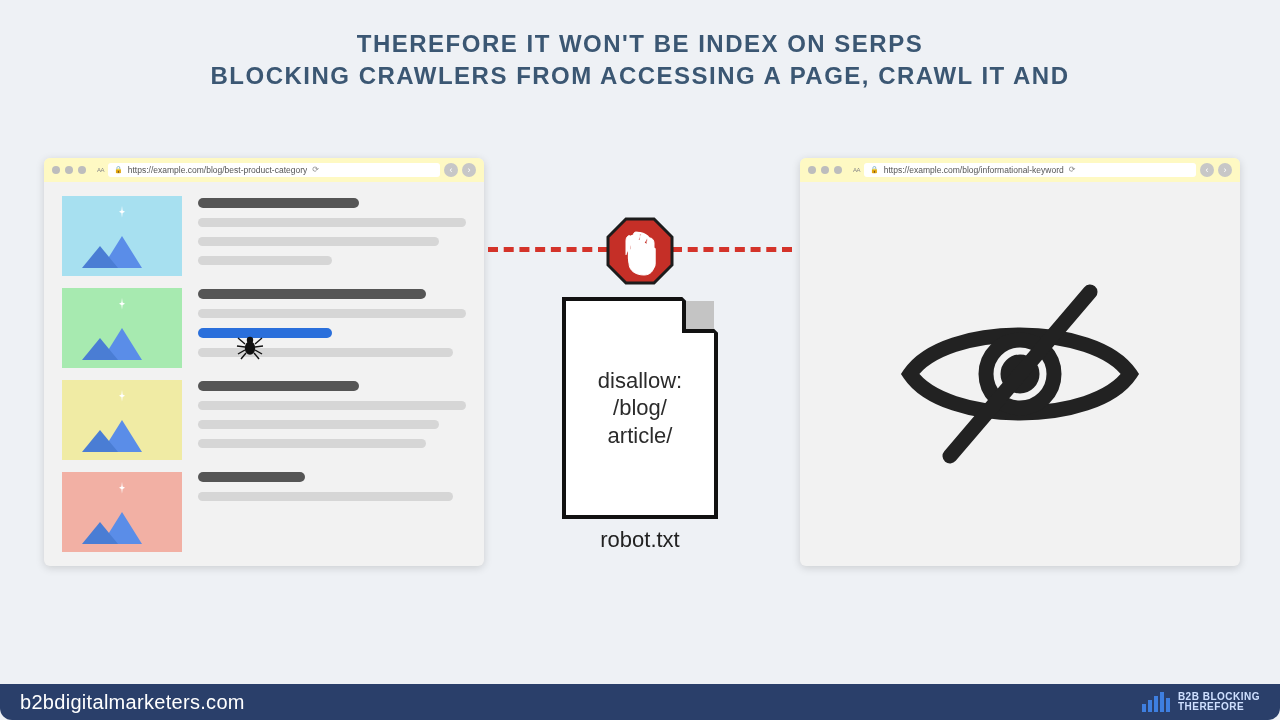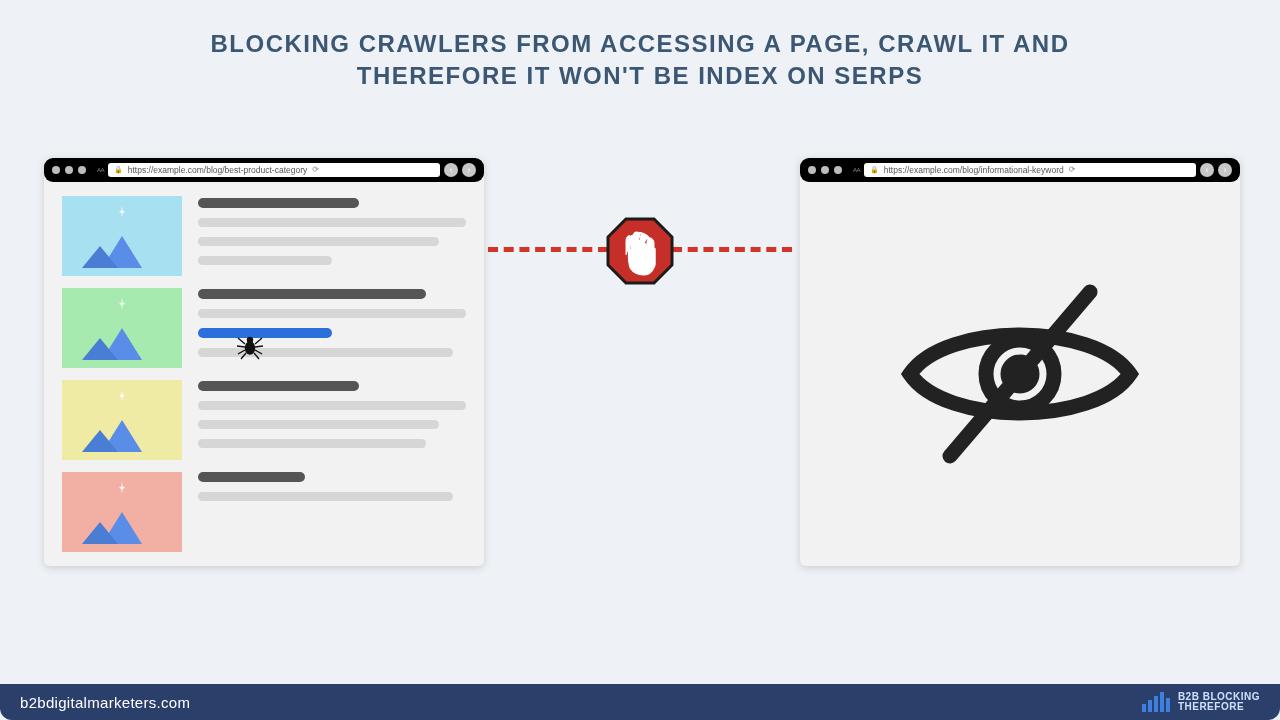--- a/index.html
+++ b/index.html
@@ -4,21 +4,21 @@
 <style>
 * { margin: 0; padding: 0; box-sizing: border-box; }
 body { width: 1280px; height: 720px; background: #eef1f5; font-family: -apple-system, BlinkMacSystemFont, "Segoe UI", Arial, sans-serif; position: relative; overflow: hidden; border-radius: 12px; }
 .title { text-align: center; color: #3b5773; font-size: 24px; font-weight: 600; letter-spacing: 1.5px; padding: 28px 40px 0; line-height: 1.35; }
 .main { position: relative; width: 100%; height: 580px; }
 
 
 .browser { position: absolute; width: 440px; height: 408px; background: #f2f2f2; border-radius: 6px; box-shadow: 0 2px 8px rgba(0,0,0,.15); overflow: hidden; }
 .browser.left { left: 44px; top: 65px; }
 .browser.right { right: 40px; top: 65px; }
-.chrome-bar { height: 24px; background: #000000; display: flex; align-items: center; padding: 0 8px; gap: 5px; border-radius: 9px; }
+.chrome-bar { height: 24px; background: #fef9c3; display: flex; align-items: center; padding: 0 8px; gap: 5px; }
 .dot { width: 8px; height: 8px; border-radius: 50%; background: #bdbdbd; }
 .addr-wrap { flex: 1; display: flex; align-items: center; gap: 4px; margin-left: 6px; }
 .aa { font-size: 6px; color: #888; letter-spacing: -0.5px; }
 .addr { flex: 1; height: 14px; background: #fff; border-radius: 3px; display: flex; align-items: center; padding: 0 6px; gap: 5px; }
 .lock { font-size: 7px; color: #666; }
 .url { font-size: 8.5px; color: #555; white-space: nowrap; overflow: hidden; }
 .reload { font-size: 8px; color: #888; }
 .nav-btn { width: 14px; height: 14px; border-radius: 50%; background: #c7c7c7; color: #fff; display: flex; align-items: center; justify-content: center; font-size: 9px; }
 
 .content { padding: 14px 18px; height: calc(100% - 24px); display: flex; gap: 16px; }
@@ -49,33 +49,33 @@
 .dash.r { right: 488px; width: 120px; }
 
 .file { position: absolute; left: 50%; top: 204px; transform: translateX(-50%); text-align: center; }
 .file-box { width: 156px; height: 222px; border: 4px solid #111; background: #fff; position: relative; display: flex; align-items: center; justify-content: center; padding: 12px; }
 .fold2 { position: absolute; top: 0; right: 0; width: 32px; height: 32px; border-left: 4px solid #111; border-bottom: 4px solid #111; background: #c4c4c4; }
 .corner-cover { position: absolute; top: -4px; right: -4px; width: 36px; height: 36px; background: #eef1f5; clip-path: polygon(0 0, 100% 0, 100% 100%); }
 .file-text { font-size: 22px; color: #2b2b2b; text-align: center; line-height: 1.25; }
 .file-label { font-size: 22px; color: #222; margin-top: 8px; }
 
 .footer { position: absolute; bottom: 0; left: 0; right: 0; height: 36px; background: #2a3f6a; display: flex; align-items: center; justify-content: space-between; padding: 0 20px; color: #fff; }
-.footer-site { font-size: 15px; letter-spacing: .3px; }
+.footer-site { font-size: 20px; letter-spacing: .3px; }
 .footer-logo { display: flex; align-items: center; gap: 8px; }
 .bars-logo { display: flex; align-items: flex-end; gap: 2px; }
 .bars-logo span { width: 4px; background: #3e7fe0; display: block; }
 .bars-logo span:nth-child(1){height:8px} .bars-logo span:nth-child(2){height:12px} .bars-logo span:nth-child(3){height:16px} .bars-logo span:nth-child(4){height:20px} .bars-logo span:nth-child(5){height:14px}
 .logo-text { font-size: 10px; line-height: 1.05; font-weight: 700; color: #cfe0ff; letter-spacing: .5px; }
 </style>
 </head>
 <body>
 
 <div class="title">
+  <div>THEREFORE IT WON'T BE INDEX ON SERPS</div>
   <div>BLOCKING CRAWLERS FROM ACCESSING A PAGE, CRAWL IT AND</div>
-  <div>THEREFORE IT WON'T BE INDEX ON SERPS</div>
 </div>
 
 <div class="main">
 
   <div class="browser left">
     <div class="chrome-bar">
       <div class="dot"></div>
       <div class="dot"></div>
       <div class="dot"></div>
       <div class="addr-wrap">
@@ -177,20 +177,32 @@
         <path d="M -3 -20 C 6 -20 12 -14 12 -6 L 12 10 L 8 10 L 8 -4 C 8 -6 6 -8 4 -8 L 4 10 L 0 10 L 0 -8 C 0 -10 -2 -12 -4 -12 L -4 10 L -8 10 L -8 -12 C -8 -14 -10 -16 -12 -16 L -12 8 C -12 16 -6 20 2 20 L 10 20 C 14 20 16 18 16 14 L 16 -2 L 12 -2" stroke="#fff" stroke-width="3" fill="none" stroke-linecap="round" stroke-linejoin="round" transform="scale(0.9)"></path>
         <path d="M -10 -16 L -10 6 C -10 14 -4 18 4 18 L 10 18 L 10 -2 C 10 -4 8 -6 6 -6 L 6 14 M 2 14 L 2 -8 C 2 -10 0 -12 -2 -12 L -2 14 M -6 14 L -6 -14 C -6 -16 -8 -18 -10 -18" stroke="#fff" stroke-width="4" fill="none" stroke-linecap="round" transform="scale(0.85) translate(1,1)"></path>
       </g>
 
       <g transform="translate(36,38)">
         <path d="M -11 -4 L -11 10 C -11 18 -4 22 4 22 C 10 22 14 18 14 12 L 14 -10 C 14 -13 12 -15 10 -15 C 8 -15 7 -13 7 -11 L 7 -2 M 7 -14 C 7 -17 5 -19 3 -19 C 1 -19 0 -17 0 -14 L 0 -2 M 0 -16 C 0 -19 -2 -21 -4 -21 C -6 -21 -7 -19 -7 -16 L -7 -2 M -7 -12 C -7 -15 -9 -17 -11 -17 C -13 -17 -14 -15 -14 -12 L -14 2" fill="#fff" stroke="#fff" stroke-width="1"></path>
       </g>
     </svg>
   </div>
 
+  <div class="file">
+    <div class="file-box">
+      <div class="corner-cover"></div>
+      <div class="fold2"></div>
+      <div class="file-text">
+        <div>disallow:</div>
+        <div>/blog/</div>
+        <div>article/</div>
+      </div>
+    </div>
+    <div class="file-label">robot.txt</div>
+  </div>
 
   <div class="browser right">
     <div class="chrome-bar">
       <div class="dot"></div>
       <div class="dot"></div>
       <div class="dot"></div>
       <div class="addr-wrap">
         <span class="aa">AA</span>
         <div class="addr">
           <span class="lock">🔒</span>

